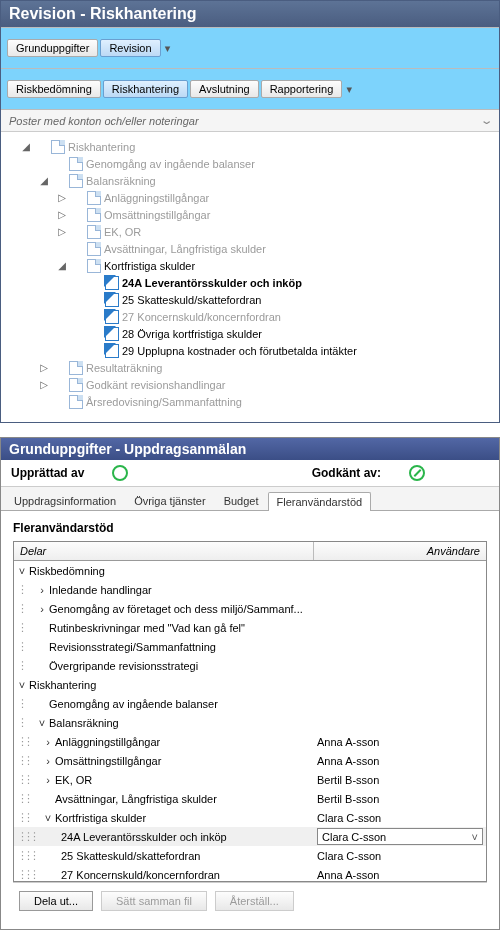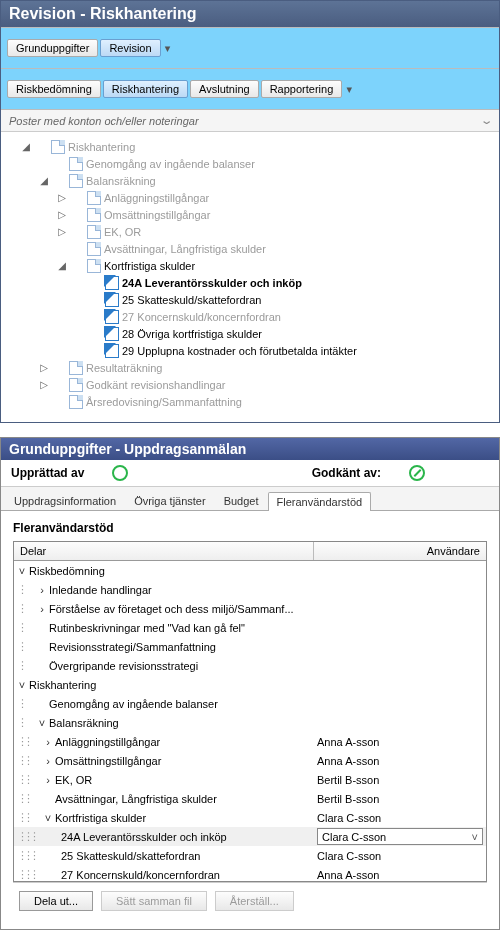--- a/index.html
+++ b/index.html
@@ -42,21 +42,21 @@
   .circ.slash::after{content:""; position:absolute; left:2px; top:5px; width:9px; height:2px; background:#2ab54a; transform:rotate(-45deg);}
   .spacer { flex:1; }
   
   .tabs2 { background:#f4f4f4; border-bottom:1px solid #aaa; padding:4px 4px 0; display:flex; gap:0;}
   .tab2 { padding:3px 8px; border:1px solid transparent; border-bottom:none; cursor:default; color:#333; background:transparent;}
   .tab2.active { background:#fff; border-color:#aaa; border-radius:2px 2px 0 0; position:relative; top:1px; font-weight:normal;}
   
   .section { padding:10px 12px; background:#fff;}
   .sectitle { font-weight:bold; margin-bottom:6px; font-size:12px;}
   .grid { border:1px solid #888; }
-  .ghead { display:flex; background:linear-gradient(#fdfdfd,#eee); border-bottom:1px solid #999; }
+  .ghead { display:flex; background:linear-gradient(#fdfdfd,#eee); border-bottom:1px solid #999;font-style:italic; }
   .ghead .gcell { padding:3px 6px; border-right:1px solid #bbb; }
   .ghead .gcell:last-child{border-right:none;text-align:right;}
   .c1 { width:300px; }
   .c2 { flex:1; }
   .gbody { max-height:320px; overflow-y:scroll; background:#fff;}
   .grow { display:flex; align-items:center; border-bottom:0px solid #eee; height:19px;}
   .grow .gcell { padding:2px 3px; display:flex; align-items:center;}
   .gexp { display:inline-block; width:10px; text-align:center; color:#333; margin-right:2px;}
   .gexp.blank{visibility:hidden;}
   .gind { display:inline-block; width:14px; }
@@ -285,21 +285,21 @@
               <span class="gexp">›</span>
               <span>Inledande handlingar</span>
             </div>
             <div class="gcell c2"></div>
           </div>
         <div class="grow">
             <div class="gcell c1">
               <span class="dots">⋮</span>
               <span class="gind"></span>
               <span class="gexp">›</span>
-              <span>Förståelse av företaget och dess miljö/Sammanf...</span>
+              <span>Genomgång av företaget och dess miljö/Sammanf...</span>
             </div>
             <div class="gcell c2"></div>
           </div>
         <div class="grow">
             <div class="gcell c1">
               <span class="dots">⋮</span>
               <span class="gind"></span>
               <span class="gexp blank">›</span>
               <span>Rutinbeskrivningar med "Vad kan gå fel"</span>
             </div>

